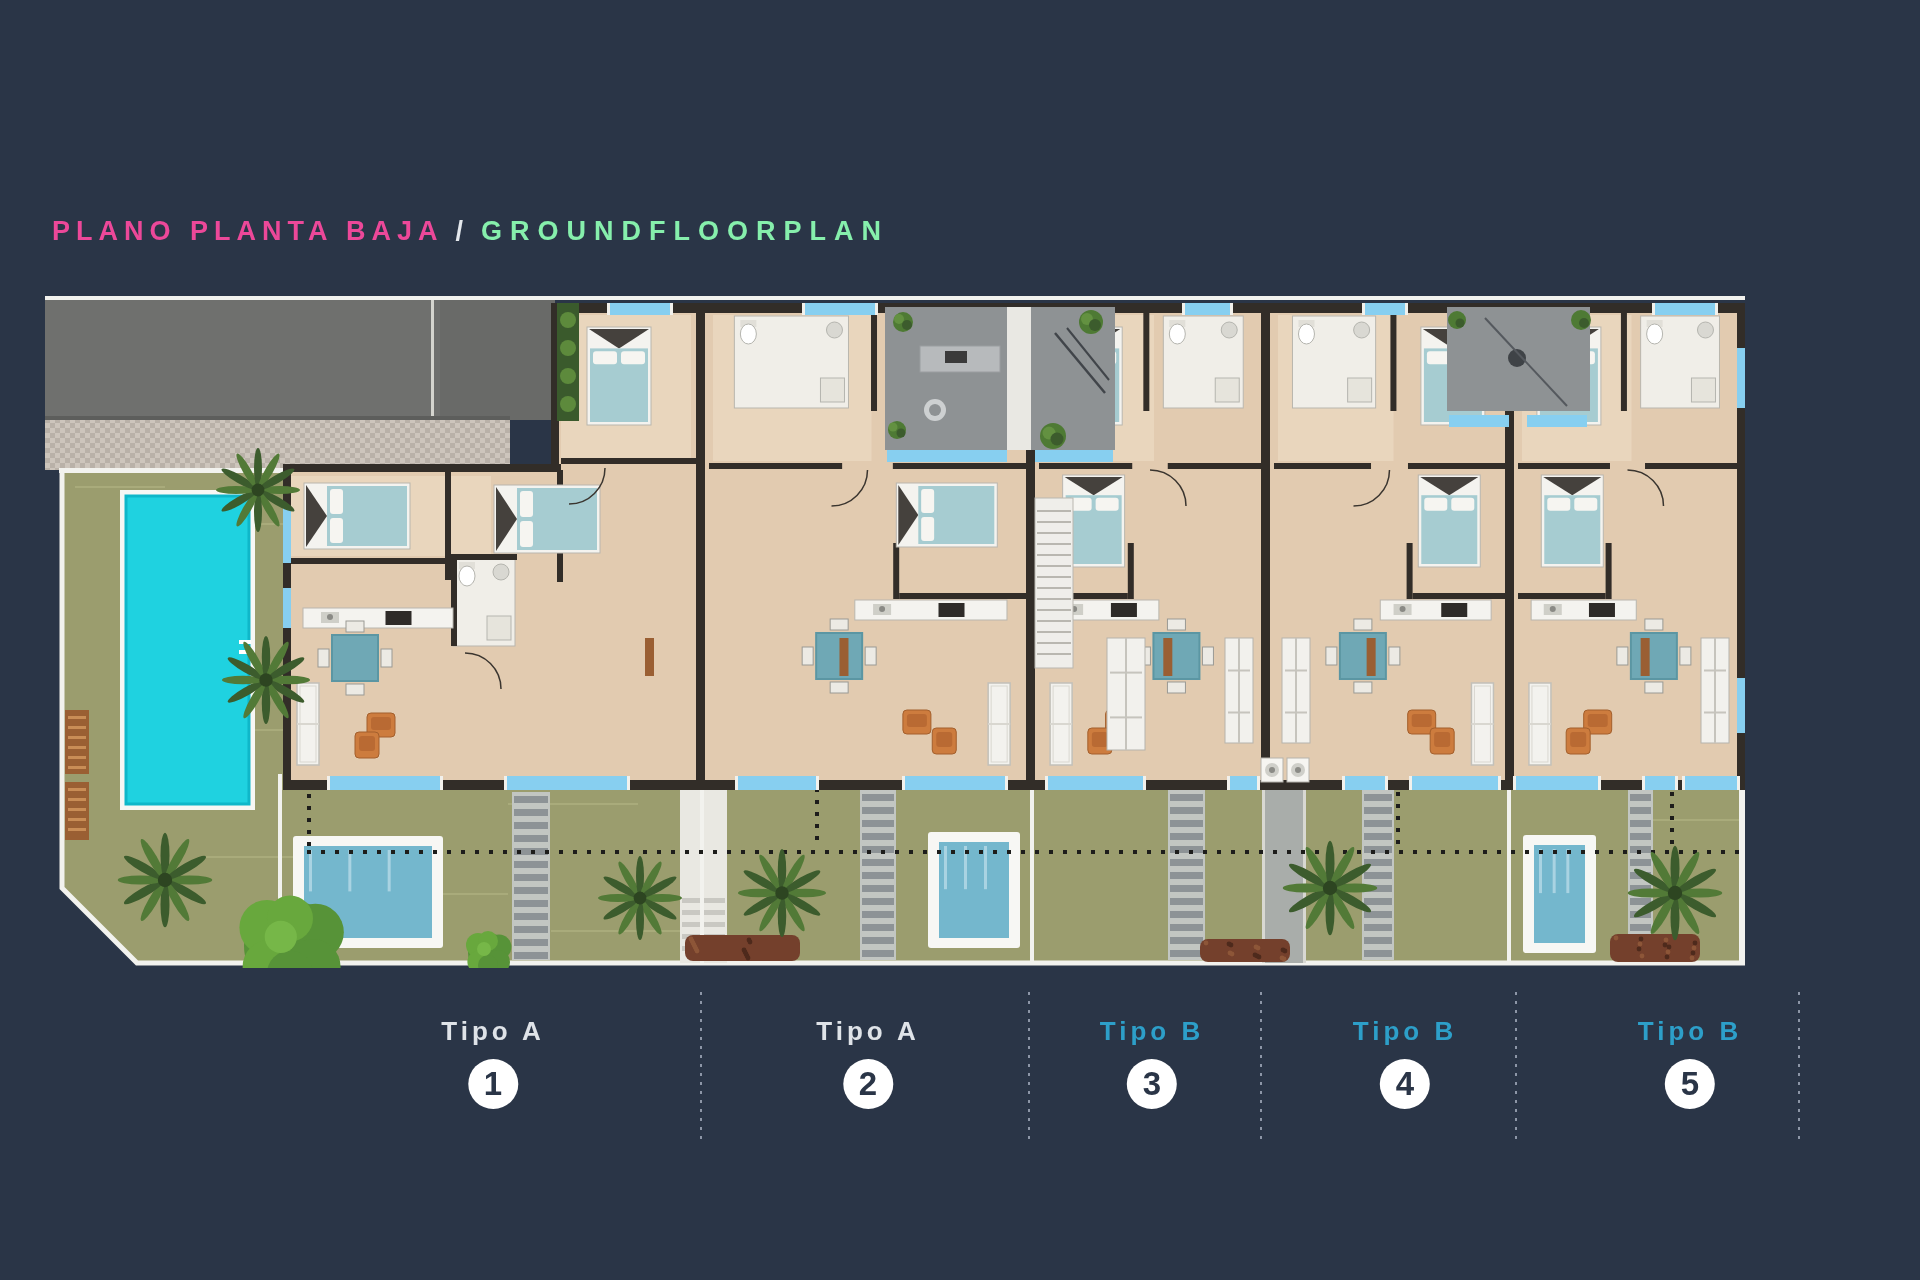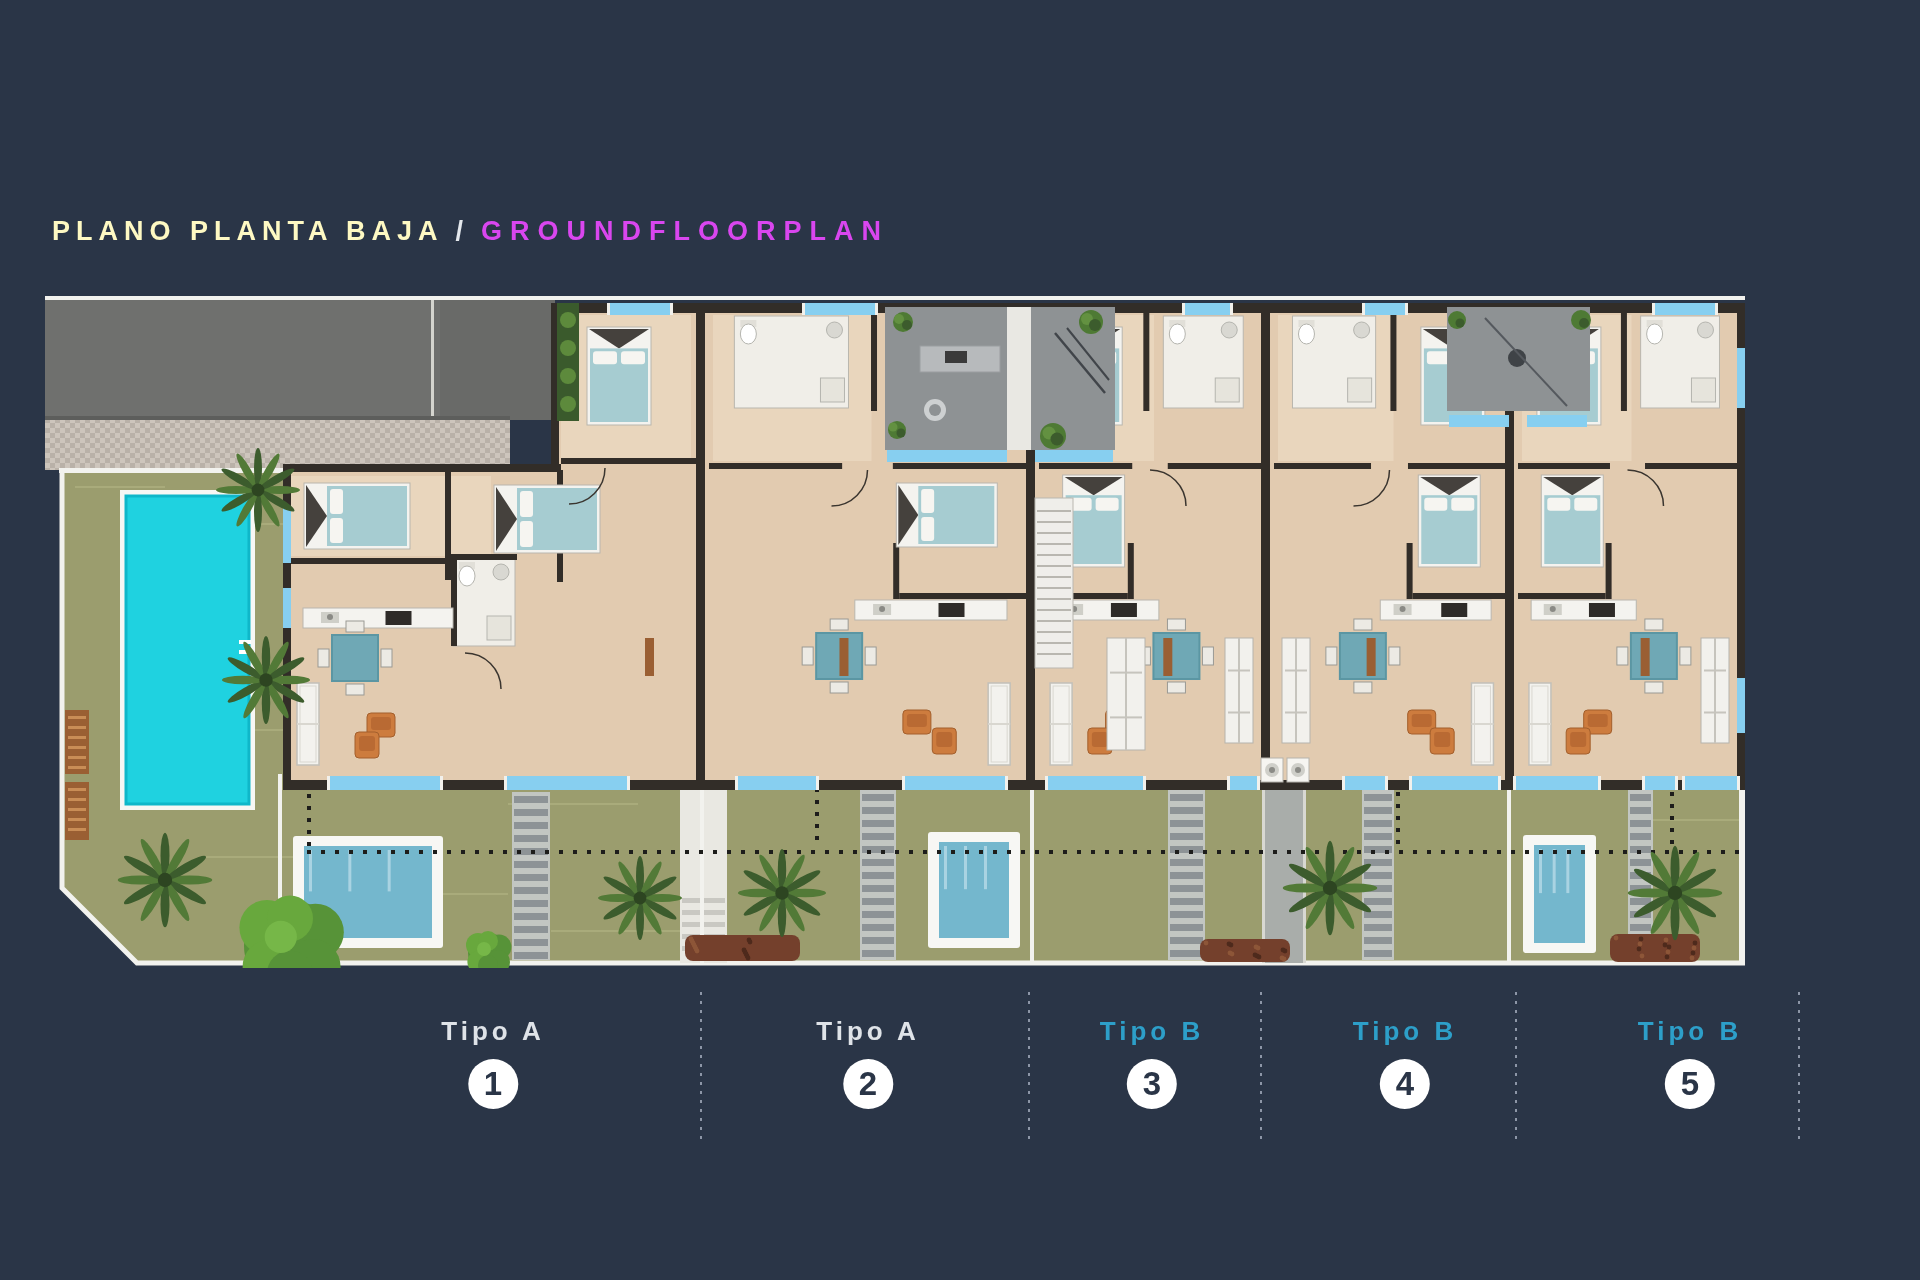--- a/index.html
+++ b/index.html
@@ -28,21 +28,21 @@
     position:absolute;top:992px;height:150px;width:2px;
     background:repeating-linear-gradient(to bottom,#8d96a7 0 3px,transparent 3px 9px);
   }
 </style>
 </head>
 <body style="background: rgb(42, 53, 71);">
 
 <div class="stage">
 
   <div class="page-title">
-    <span style="color: #fef9c3;">PLANO PLANTA BAJA</span><span class="sep" style="color: rgb(228, 232, 237);">/</span><span class="sec" style="color: #d946ef; letter-spacing: 8px;">GROUNDFLOORPLAN</span>
+    <span style="color: #ec4899;">PLANO PLANTA BAJA</span><span class="sep" style="color: rgb(228, 232, 237);">/</span><span class="sec" style="color: #86efac; letter-spacing: 8px;">GROUNDFLOORPLAN</span>
   </div>
 
   <div class="plan-wrap">
     <svg id="plan-svg" viewBox="0 0 1700 710" xmlns="http://www.w3.org/2000/svg">
         <defs>
     <pattern id="chk" width="10" height="10" patternUnits="userSpaceOnUse">
       <rect width="10" height="10" fill="#cdc5bc"></rect>
       <rect width="5" height="5" fill="#b9b1a8"></rect>
       <rect x="5" y="5" width="5" height="5" fill="#b9b1a8"></rect>
     </pattern>

